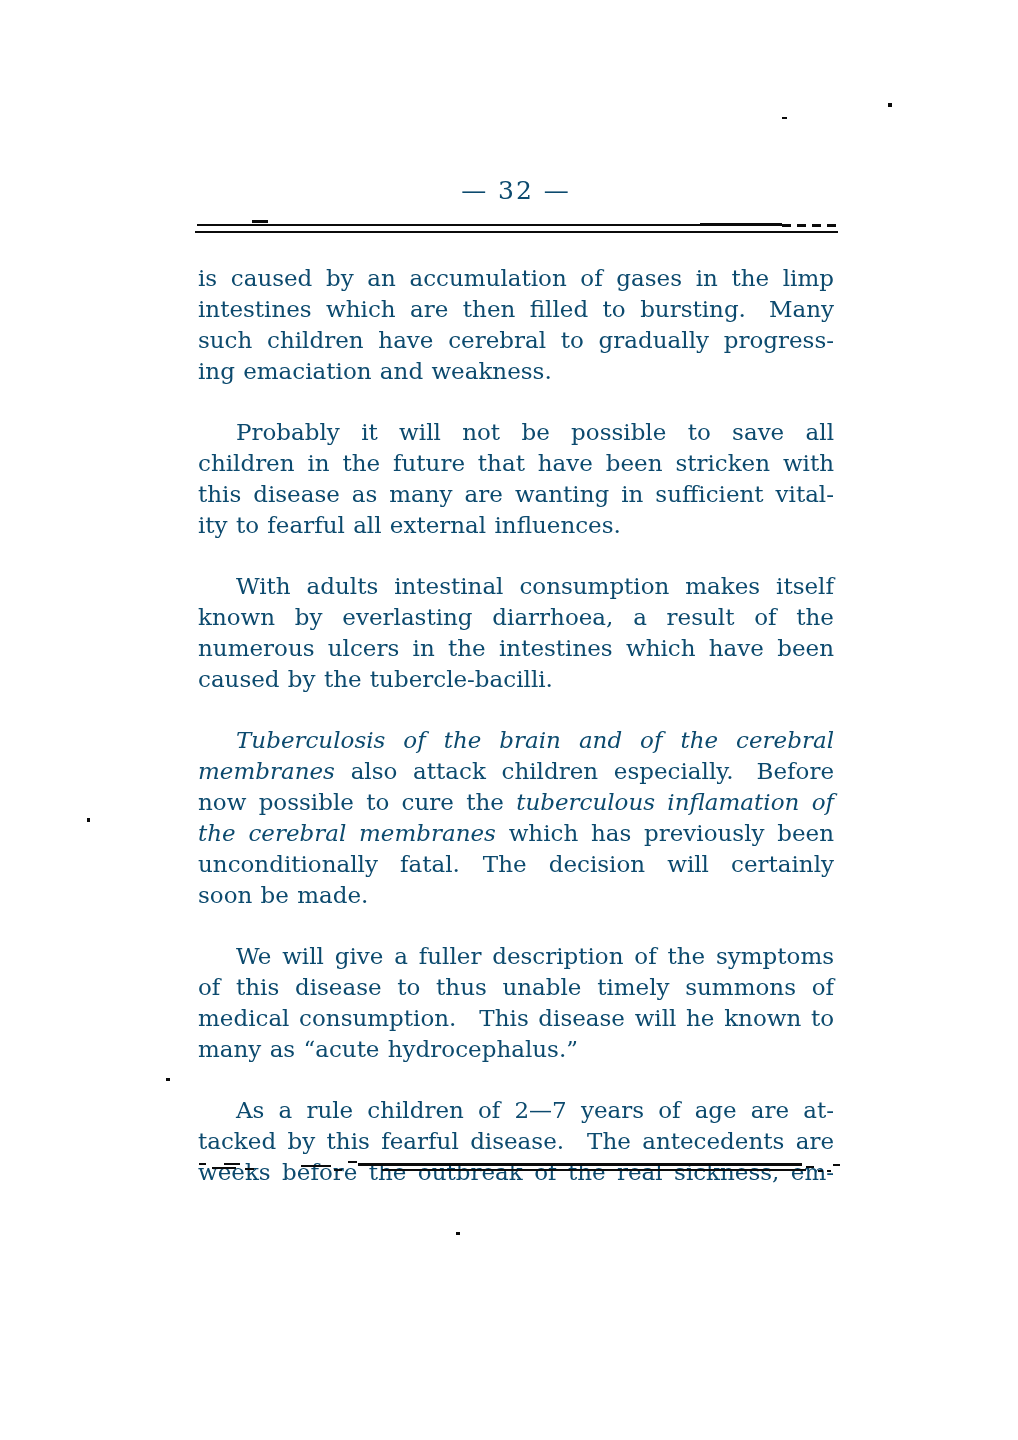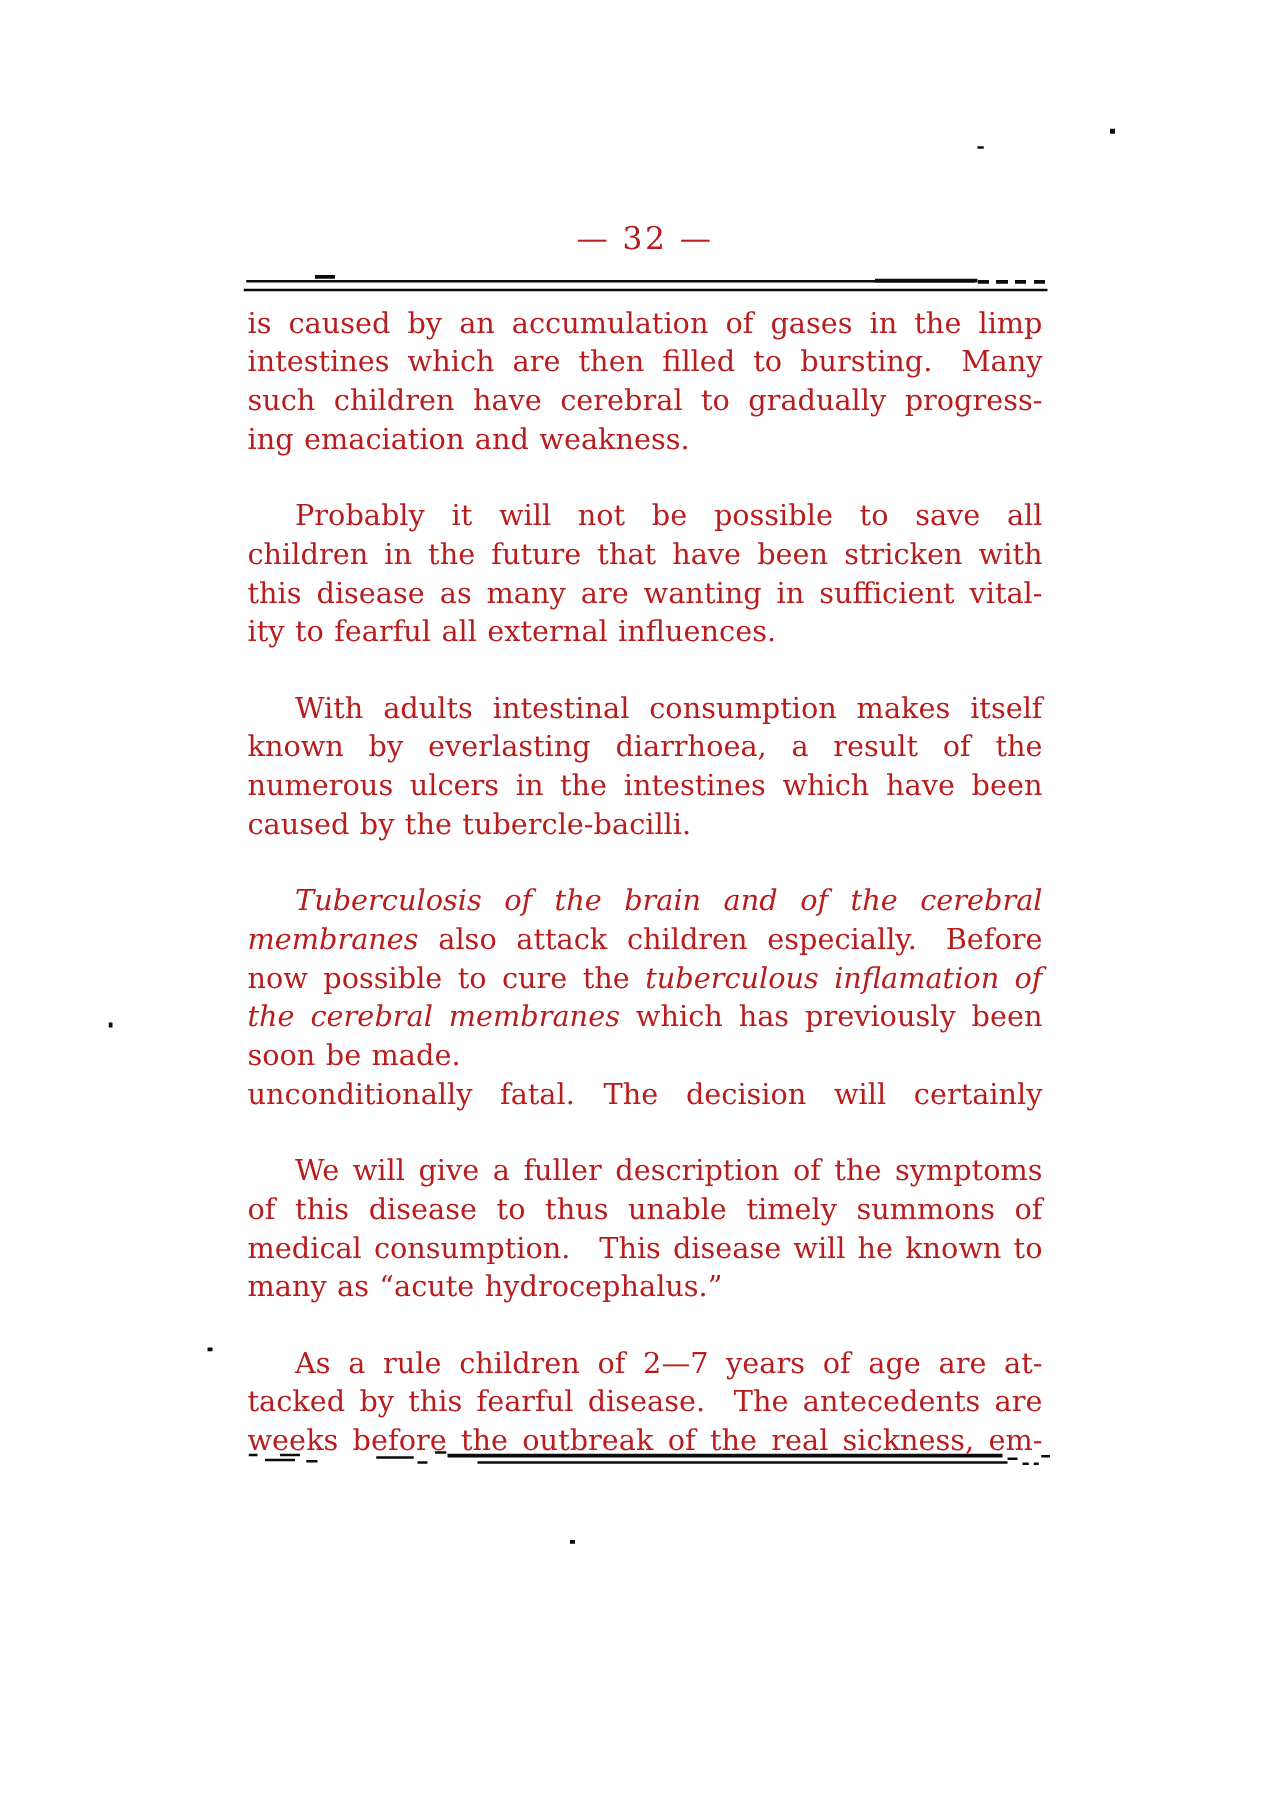--- a/index.html
+++ b/index.html
@@ -7,21 +7,21 @@
     padding: 0;
     background: #ffffff;
   }
   .page {
     position: relative;
     width: 1018px;
     height: 1440px;
     background: #ffffff;
     overflow: hidden;
     font-family: "DejaVu Serif", "Liberation Serif", serif;
-    color: #b91c1c;
+    color: #0c4a6e;
   }
   .page-number {
     position: absolute;
     top: 176px;
     left: 198px;
     width: 636px;
     text-align: center;
     font-size: 25px;
     letter-spacing: 2px;
     font-weight: 500;
@@ -30,21 +30,21 @@
   .rule {
     position: absolute;
     background: #0b0b0b;
   }
   .rule-dashed {
     position: absolute;
     background: repeating-linear-gradient(90deg, #0b0b0b 0 9px, transparent 9px 15px);
   }
   .text-column {
     position: absolute;
-    top: 244px;
+    top: 263px;
     left: 198px;
     width: 636px;
     font-size: 23px;
     line-height: 31px;
     word-spacing: 1px;
   }
   .para { margin: 0; }
   .para + .para { margin-top: 9px; }
   .line {
     text-align: justify;
@@ -94,22 +94,22 @@
         <div class="line"><span>With adults intestinal consumption makes itself</span></div>
         <div class="line"><span>known by everlasting diarrhoea, a result of the</span></div>
         <div class="line"><span>numerous ulcers in the intestines which have been</span></div>
         <div class="line lastline"><span>caused by the tubercle-bacilli.</span></div>
       </div>
       <div class="para indent">
         <div class="line"><span class="it">Tuberculosis of the brain and of the cerebral</span></div>
         <div class="line"><span class="it">membranes</span><span> also attack children especially. Before</span></div>
         <div class="line"><span>now possible to cure the </span><span class="it">tuberculous inflamation of</span></div>
         <div class="line"><span class="it">the cerebral membranes</span><span> which has previously been</span></div>
+        <div class="line"><span>unconditionally fatal. The decision will certainly</span></div>
         <div class="line lastline"><span>soon be made.</span></div>
-        <div class="line"><span>unconditionally fatal. The decision will certainly</span></div>
       </div>
       <div class="para indent">
         <div class="line"><span>We will give a fuller description of the symptoms</span></div>
         <div class="line"><span>of this disease to thus unable timely summons of</span></div>
         <div class="line"><span>medical consumption. This disease will he known to</span></div>
         <div class="line lastline"><span>many as “acute hydrocephalus.”</span></div>
       </div>
       <div class="para indent">
         <div class="line"><span>As a rule children of 2—7 years of age are at-</span></div>
         <div class="line"><span>tacked by this fearful disease. The antecedents are</span></div>

